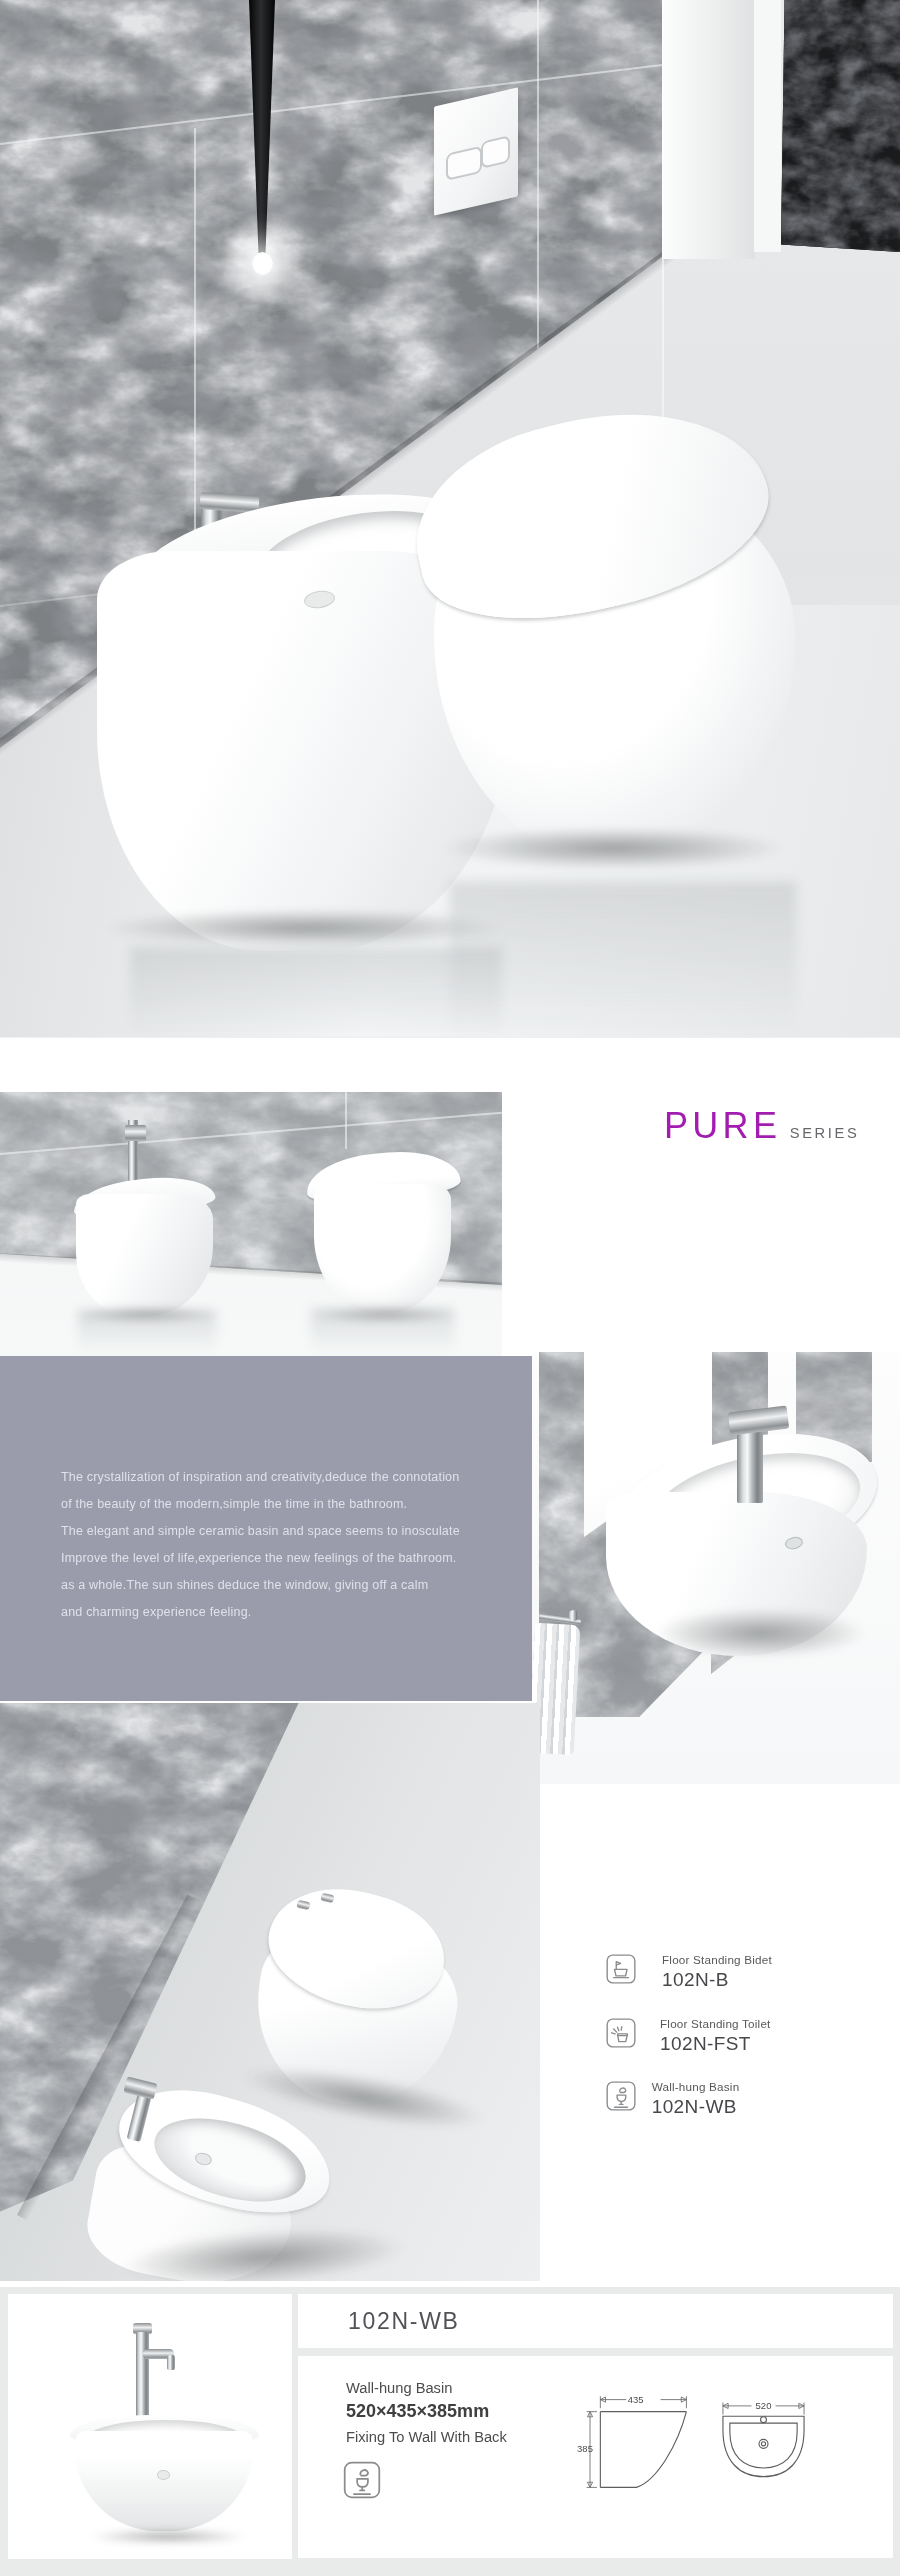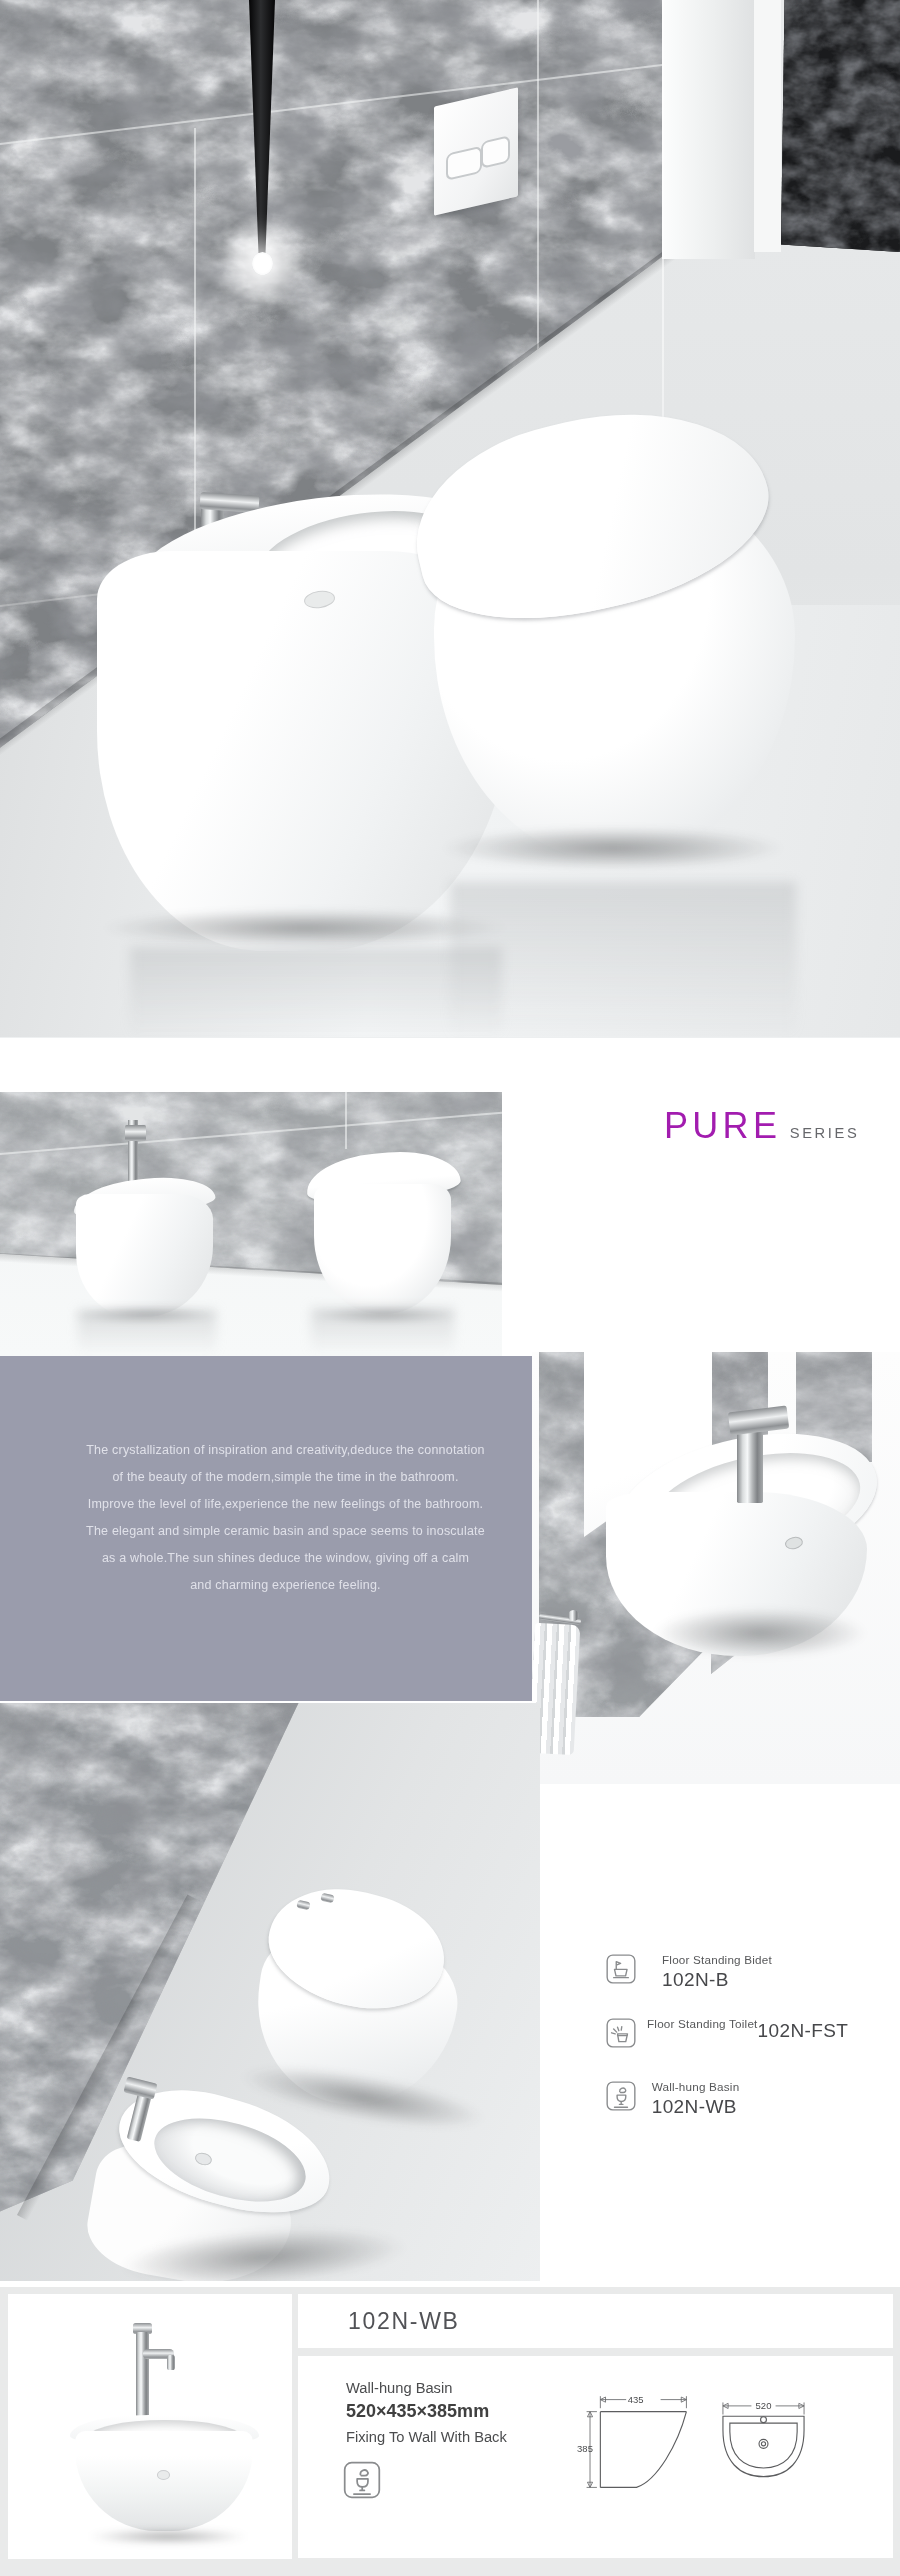--- a/index.html
+++ b/index.html
@@ -138,25 +138,25 @@
     </div>
     <div class="abs rf" style="left:78px;top:218px;width:138px;height:45px;"></div>
     <div class="abs rf" style="left:311px;top:216px;width:143px;height:47px;"></div>
   </section>
 
   <div class="abs" style="left:664px;top:1105px;width:225px;display:flex;align-items:baseline;">
     <span class="pure">PURE</span>
     <span class="pure-sub">SERIES</span>
   </div>
 
-  <section class="abs" style="left:0;top:1356px;width:536px;height:345px;background:#9a9cac;box-sizing:border-box;padding:81px 26px 0 61px;text-align:center;">
+  <section class="abs" style="left:0;top:1356px;width:536px;height:345px;background:#9a9cac;box-sizing:border-box;padding:108px 26px 0 61px;">
     <div class="intro-line">The crystallization of inspiration and creativity,deduce the connotation</div>
     <div class="intro-line">of the beauty of the modern,simple the time in the bathroom.</div>
+    <div class="intro-line">The elegant and simple ceramic basin and space seems to inosculate</div>
     <div class="intro-line">Improve the level of life,experience the new feelings of the bathroom.</div>
-    <div class="intro-line">The elegant and simple ceramic basin and space seems to inosculate</div>
     <div class="intro-line">as a whole.The sun shines deduce the window, giving off a calm</div>
     <div class="intro-line">and charming experience feeling.</div>
   </section>
 
   <section class="abs" style="left:532px;top:1352px;width:368px;height:432px;background:linear-gradient(180deg,#fdfdfd,#f6f7f8);overflow:hidden;">
     <div class="abs" style="left:7px;top:0;width:182px;height:365px;clip-path:polygon(0 0,100% 0,100% 77%,55% 100%,0 100%);">
       <svg class="mfill" preserveAspectRatio="none" viewBox="0 0 210 422" width="182" height="365">
         <rect width="100%" height="100%" fill="#9a9ea1"></rect>
         <rect width="100%" height="100%" filter="url(#veinsL)" opacity="0.9"></rect>
         <rect width="100%" height="100%" filter="url(#veinsK)" opacity="0.7"></rect>
@@ -241,21 +241,21 @@
 
     <div class="abs" style="left:0;top:64px;width:277px;height:35px;display:flex;align-items:flex-start;">
       <span style="flex:0 0 auto;">
         <svg width="32" height="32" viewBox="0 0 37 37">
           <rect class="icon-glyph" x="2.5" y="2.5" width="32" height="32" rx="6.5"></rect>
           <path class="icon-glyph" d="M14.5 19.5 H26 L24 28.5 H16 Z"></path>
           <path class="icon-glyph" d="M14.5 21.5 H25.5"></path>
           <path class="icon-glyph" d="M13.5 17.5 l-3.5 -3.5 M16 15.8 l-1.5 -4 M18.8 15.2 l0.6 -4 M11.8 19.5 l-4.2 -1.2"></path>
         </svg>
       </span>
-      <span style="margin-left:10px;display:flex;flex-direction:row;">
+      <span style="margin-left:23px;display:flex;flex-direction:column;">
         <span class="plabel">Floor Standing Toilet</span>
         <span class="pcode">102N-FST</span>
       </span>
     </div>
 
     <div class="abs" style="left:0;top:127px;width:277px;height:35px;display:flex;align-items:flex-start;">
       <span style="flex:0 0 auto;">
         <svg width="32" height="32" viewBox="0 0 37 37">
           <rect class="icon-glyph" x="2.5" y="2.5" width="32" height="32" rx="6.5"></rect>
           <path class="icon-glyph" d="M17 13.5 c-0.5 -3.5 4 -5.5 6.2 -3.2 c1.8 2 0.3 4.2 -2.2 4.2 h-3"></path>

